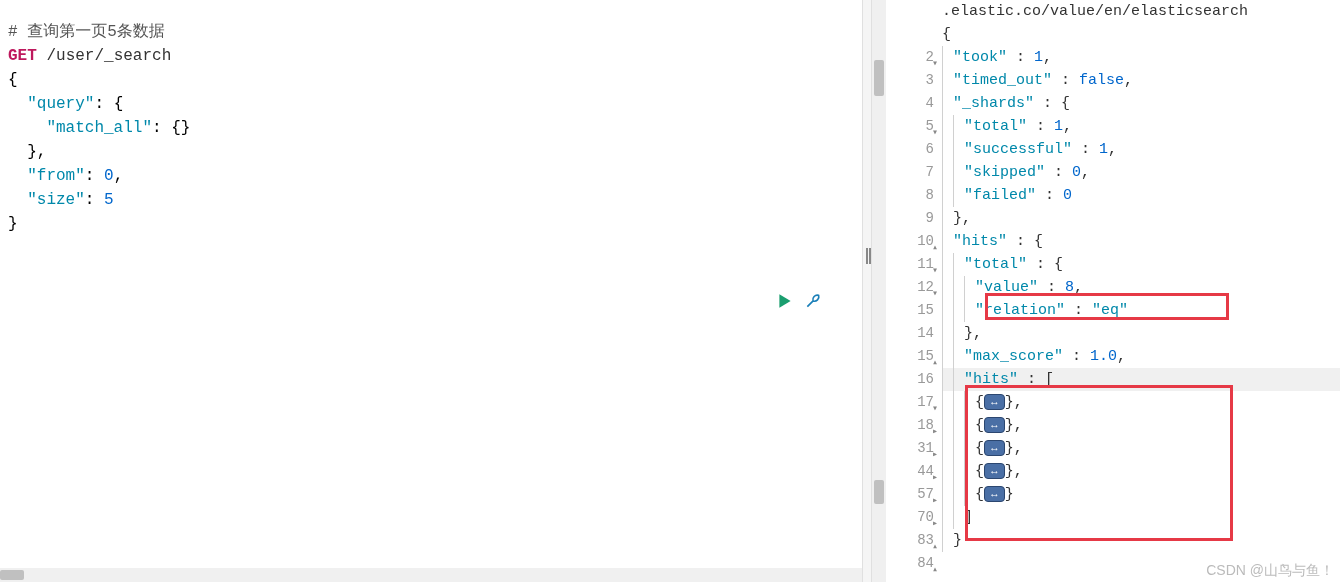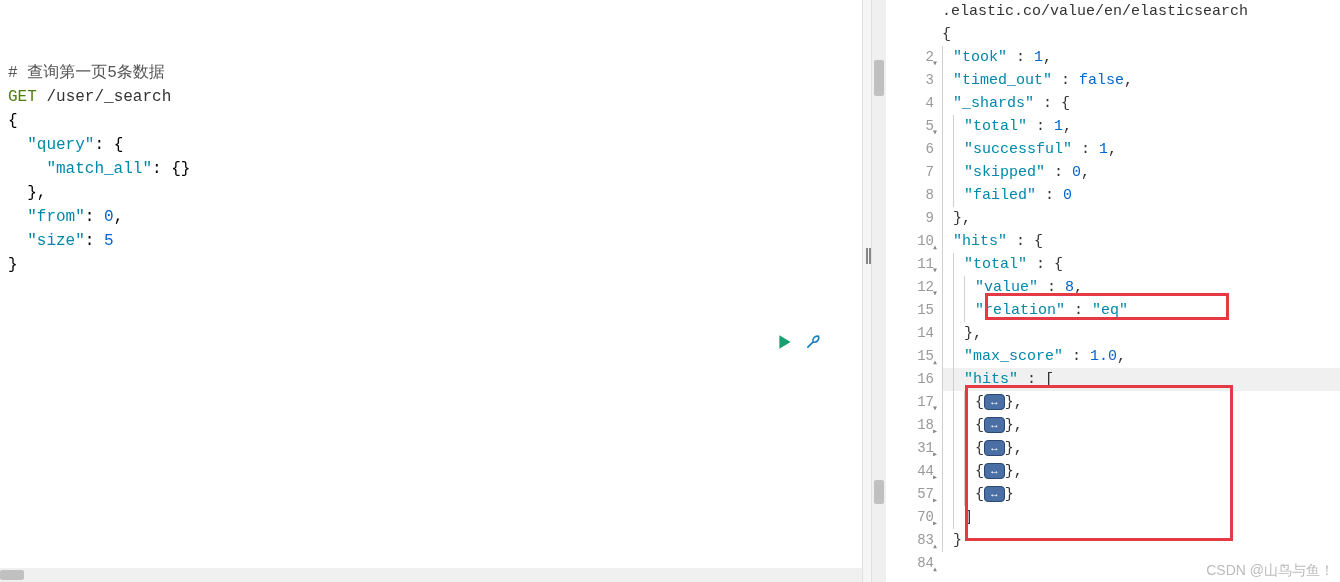--- a/index.html
+++ b/index.html
@@ -10,28 +10,27 @@
       display: flex;
       width: 1340px;
       height: 582px;
       position: relative;
     }
     .left-panel {
       width: 862px;
       background: #fff;
       position: relative;
       padding: 20px 8px;
-      margin-top: 41px;
     }
     .left-panel .line {
       line-height: 24px;
       white-space: pre;
     }
     .hash { color: #555; }
-    .method { color: #4d7c0f; font-weight: 400; }
+    .method { color: #be185d; font-weight: 700; }
     .url { color: #333; }
     .key { color: #0088aa; }
     .value-num { color: #0066cc; }
     .action-icons {
       position: absolute;
       right: 40px;
       top: 292px;
       display: flex;
       gap: 10px;
     }

